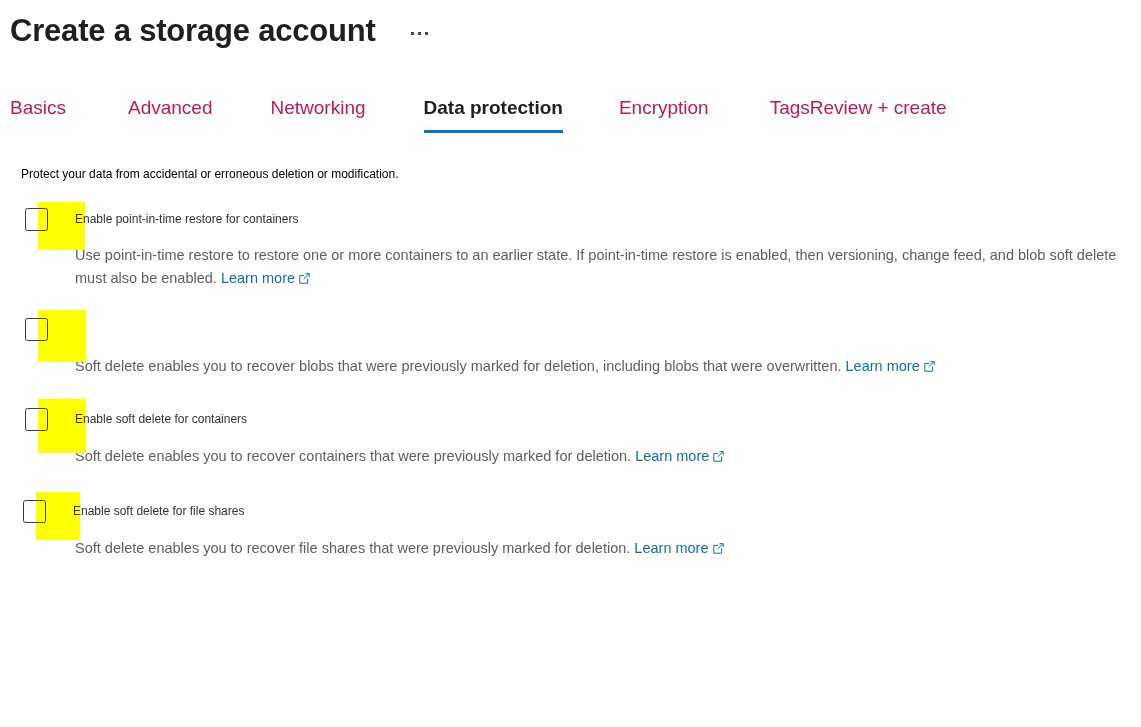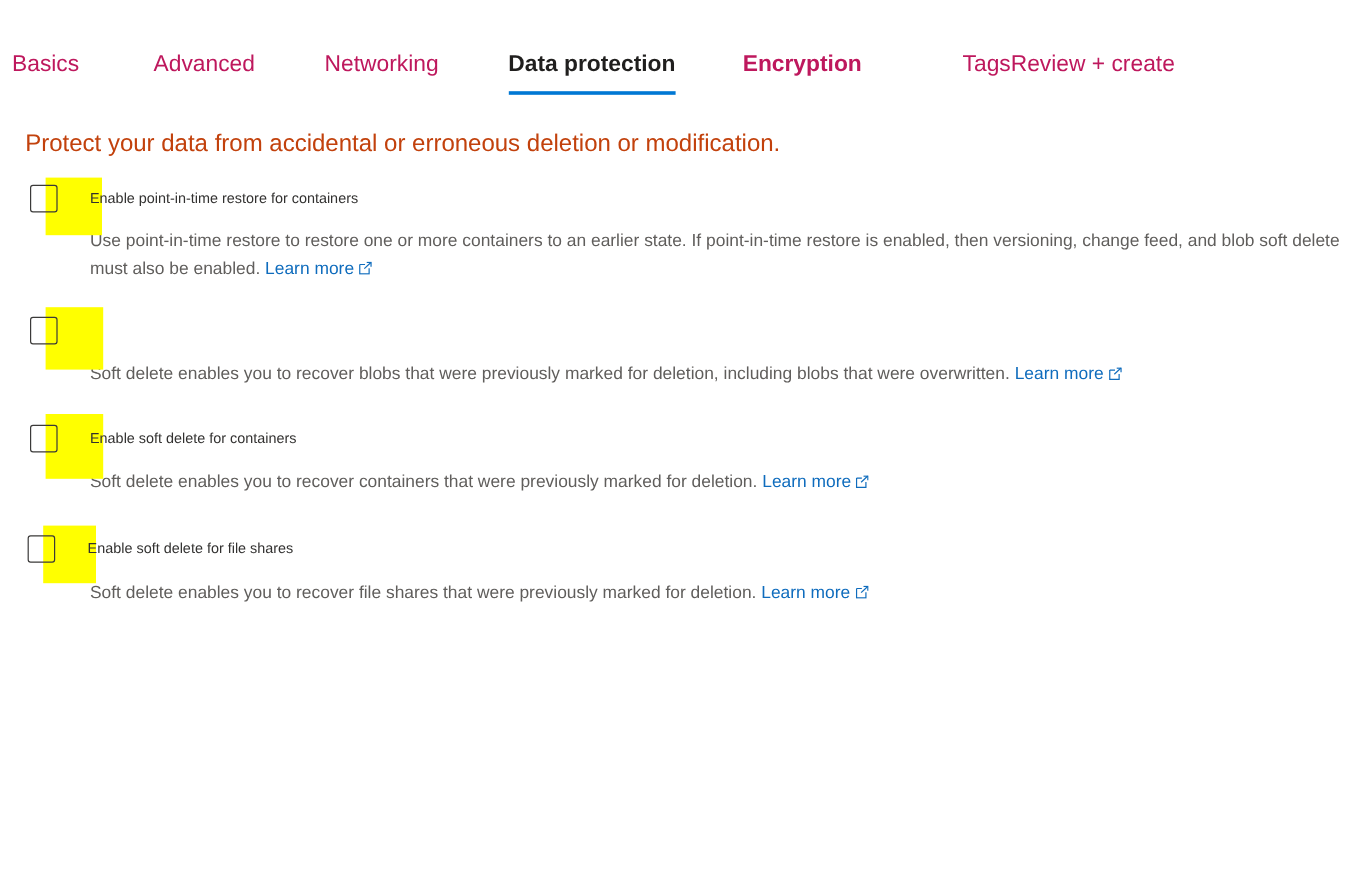--- a/index.html
+++ b/index.html
@@ -98,23 +98,23 @@
     margin-top: 30px;
   }
   .section-heading {
     font-size: 16px;
     font-weight: 600;
     color: #323130;
     line-height: 22px;
     margin: 0 0 0 0;
   }
   .section-desc {
-    font-size: 20px;
+    font-size: 12px;
     font-weight: 400;
-    color: #c2410c;
+    color: #000000;
     line-height: 22px;
     margin-top: 19px;
   }
 
   
   .options {
     margin-top: 22px;
   }
   .option {
     position: relative;
@@ -190,35 +190,43 @@
 
   #opt3 { margin-top: 30px; }
   #opt3 .cb-highlight { left: 15px; top: -7px; width: 44px; height: 48px; }
   #opt3 .option-desc { margin-top: 8px; }
 </style>
 </head>
 <body>
 
 <div class="page">
 
+  <div class="title-row">
+    <div class="page-title">Create a storage account</div>
+    <div class="ellipsis-menu" title="More">
+      <span class="dot"></span>
+      <span class="dot"></span>
+      <span class="dot"></span>
+    </div>
+  </div>
 
   <div class="tabs">
     <div class="tab" style="margin-right:62px;">
       <span>Basics</span>
     </div>
     <div class="tab" style="margin-right:58px;">
       <span>Advanced</span>
     </div>
     <div class="tab" style="margin-right:58px;">
       <span>Networking</span>
     </div>
     <div class="tab selected" style="margin-right:56px;">
       <span>Data protection</span>
     </div>
-    <div class="tab" style="margin-right:84px;font-weight:bold;">
+    <div class="tab" style="margin-right:61px;">
       <span>Encryption</span>
     </div>
     <div class="tab" style="">
       <span>Tags</span>
     </div>
     <div class="tab">
       <span>Review + create</span>
     </div>
   </div>
 

